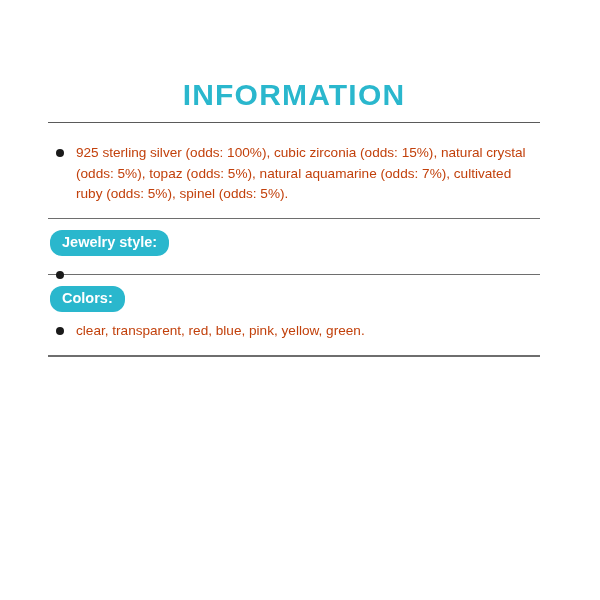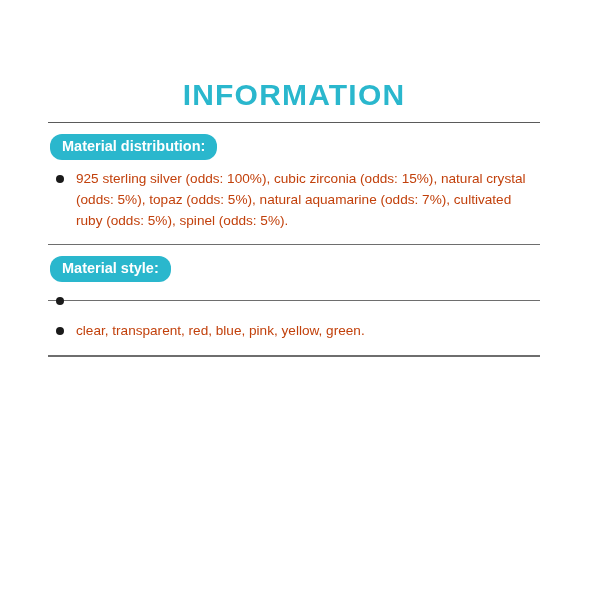--- a/index.html
+++ b/index.html
@@ -82,43 +82,43 @@
 </head>
 <body>
 
 <div class="page">
 
   <h1 class="title">INFORMATION</h1>
 
   <div class="divider"></div>
 
   <div class="section sec-material">
-    <span class="pill">Material distribution:</span>
     <ul class="list">
       <li>
         <span class="bullet"></span>
         <span>925 sterling silver (odds: 100%), cubic zirconia (odds: 15%), natural crystal (odds: 5%), topaz (odds: 5%), natural aquamarine (odds: 7%), cultivated ruby (odds: 5%), spinel (odds: 5%).</span>
       </li>
     </ul>
   </div>
 
   <div class="divider light"></div>
 
   <div class="section">
-    <span class="pill">Material style:</span>
+    <span class="pill">Jewelry style:</span>
     <ul class="list">
       <li>
         <span class="bullet"></span>
       </li>
     </ul>
   </div>
 
   <div class="divider light"></div>
 
   <div class="section">
+    <span class="pill">Colors:</span>
     <ul class="list">
       <li>
         <span class="bullet"></span>
         <span>clear, transparent, red, blue, pink, yellow, green.</span>
       </li>
     </ul>
   </div>
 
   <div class="divider light"></div>
 

